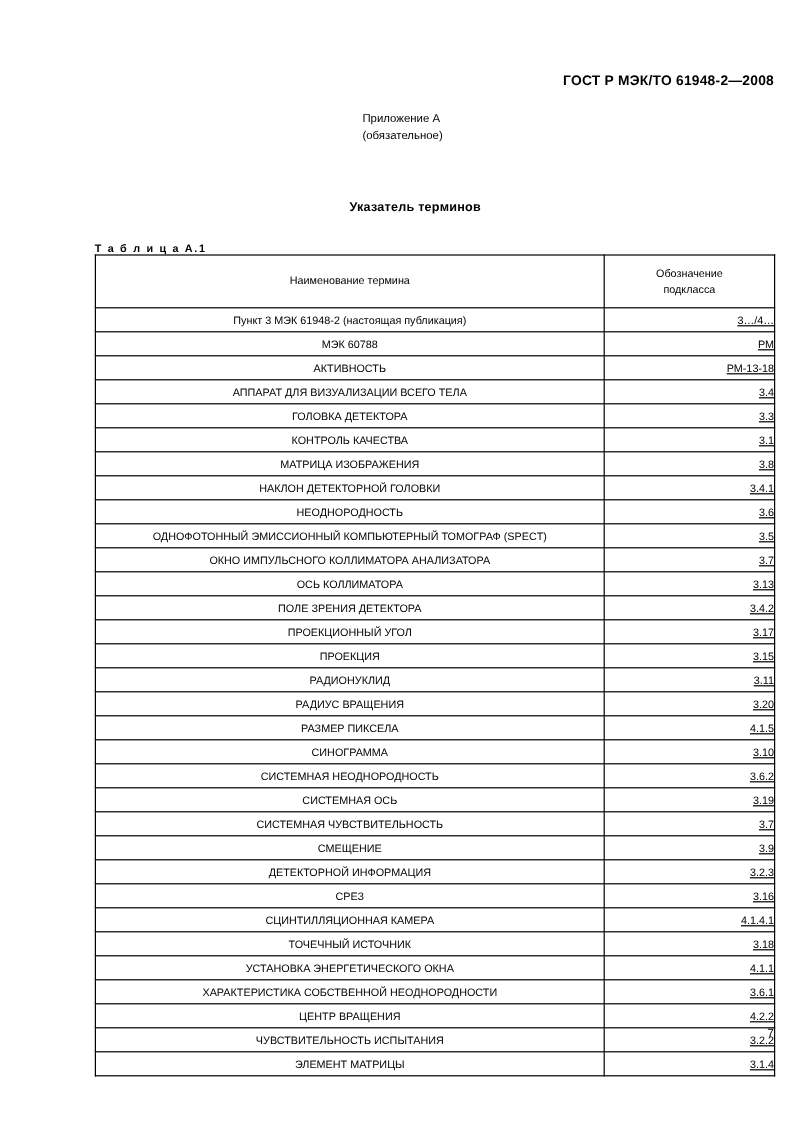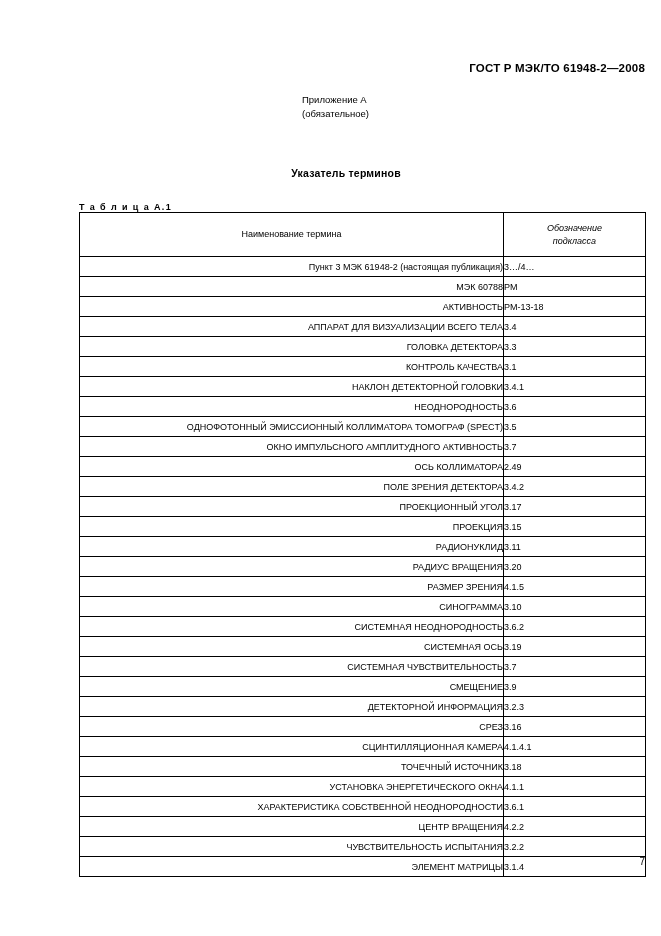--- a/index.html
+++ b/index.html
@@ -79,32 +79,32 @@
     height: 43px;
     vertical-align: middle;
     text-align: center;
     line-height: 1.35;
   }
   .col-term {
     width: 424px;
   }
   .col-sub {
     width: 142px;
-    font-style: italic;
   }
   .term-table tbody td {
     height: 19px;
     vertical-align: middle;
   }
   .cell-term {
     padding-left: 18px;
+    text-align: center;
+  }
+  .cell-sub {
     text-align: right;
-  }
-  .cell-sub {
-    text-align: left;
+    text-decoration: underline;
   }
   .page-number {
     position: absolute;
     top: 856px;
     right: 48px;
     font-size: 10px;
   }
 </style>
 </head>
 <body>
@@ -155,38 +155,42 @@
         </tr>
         <tr>
           <td class="cell-term">ГОЛОВКА ДЕТЕКТОРА</td>
           <td class="cell-sub">3.3</td>
         </tr>
         <tr>
           <td class="cell-term">КОНТРОЛЬ КАЧЕСТВА</td>
           <td class="cell-sub">3.1</td>
         </tr>
         <tr>
+          <td class="cell-term">МАТРИЦА ИЗОБРАЖЕНИЯ</td>
+          <td class="cell-sub">3.8</td>
+        </tr>
+        <tr>
           <td class="cell-term">НАКЛОН ДЕТЕКТОРНОЙ ГОЛОВКИ</td>
           <td class="cell-sub">3.4.1</td>
         </tr>
         <tr>
           <td class="cell-term">НЕОДНОРОДНОСТЬ</td>
           <td class="cell-sub">3.6</td>
         </tr>
         <tr>
-          <td class="cell-term">ОДНОФОТОННЫЙ ЭМИССИОННЫЙ КОЛЛИМАТОРА ТОМОГРАФ (SPECT)</td>
+          <td class="cell-term">ОДНОФОТОННЫЙ ЭМИССИОННЫЙ КОМПЬЮТЕРНЫЙ ТОМОГРАФ (SPECT)</td>
           <td class="cell-sub">3.5</td>
         </tr>
         <tr>
-          <td class="cell-term">ОКНО ИМПУЛЬСНОГО АМПЛИТУДНОГО АКТИВНОСТЬ</td>
+          <td class="cell-term">ОКНО ИМПУЛЬСНОГО КОЛЛИМАТОРА АНАЛИЗАТОРА</td>
           <td class="cell-sub">3.7</td>
         </tr>
         <tr>
           <td class="cell-term">ОСЬ КОЛЛИМАТОРА</td>
-          <td class="cell-sub">2.49</td>
+          <td class="cell-sub">3.13</td>
         </tr>
         <tr>
           <td class="cell-term">ПОЛЕ ЗРЕНИЯ ДЕТЕКТОРА</td>
           <td class="cell-sub">3.4.2</td>
         </tr>
         <tr>
           <td class="cell-term">ПРОЕКЦИОННЫЙ УГОЛ</td>
           <td class="cell-sub">3.17</td>
         </tr>
         <tr>
@@ -195,21 +199,21 @@
         </tr>
         <tr>
           <td class="cell-term">РАДИОНУКЛИД</td>
           <td class="cell-sub">3.11</td>
         </tr>
         <tr>
           <td class="cell-term">РАДИУС ВРАЩЕНИЯ</td>
           <td class="cell-sub">3.20</td>
         </tr>
         <tr>
-          <td class="cell-term">РАЗМЕР ЗРЕНИЯ</td>
+          <td class="cell-term">РАЗМЕР ПИКСЕЛА</td>
           <td class="cell-sub">4.1.5</td>
         </tr>
         <tr>
           <td class="cell-term">СИНОГРАММА</td>
           <td class="cell-sub">3.10</td>
         </tr>
         <tr>
           <td class="cell-term">СИСТЕМНАЯ НЕОДНОРОДНОСТЬ</td>
           <td class="cell-sub">3.6.2</td>
         </tr>

